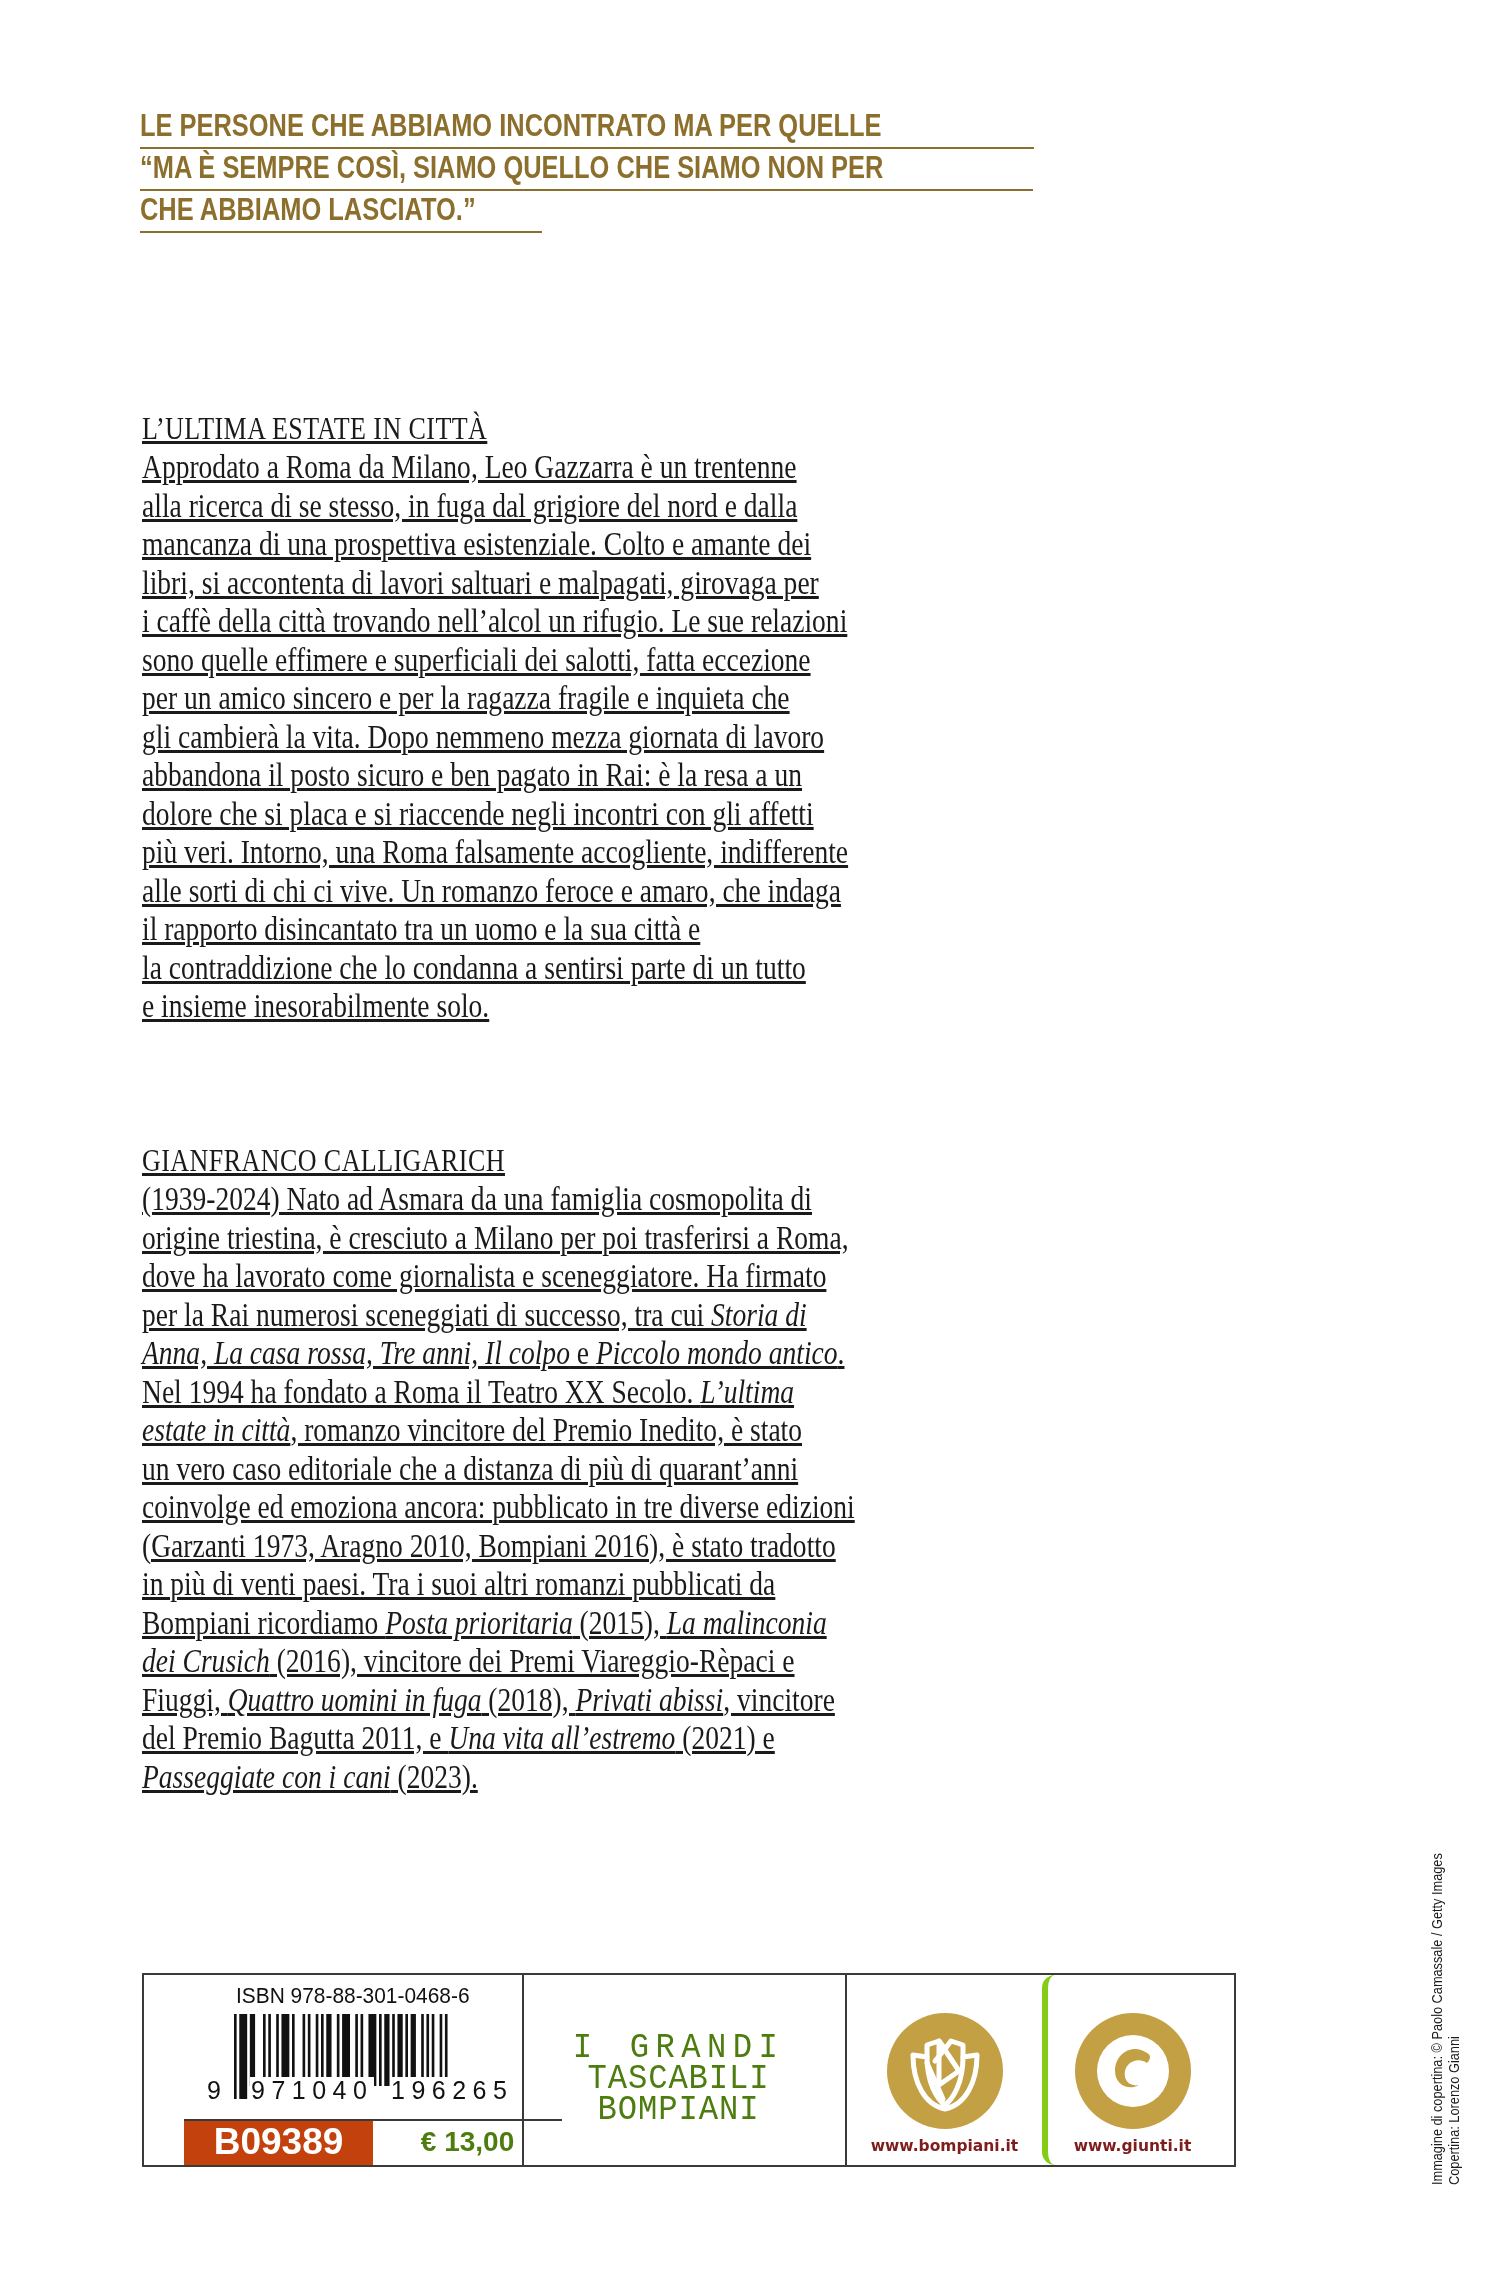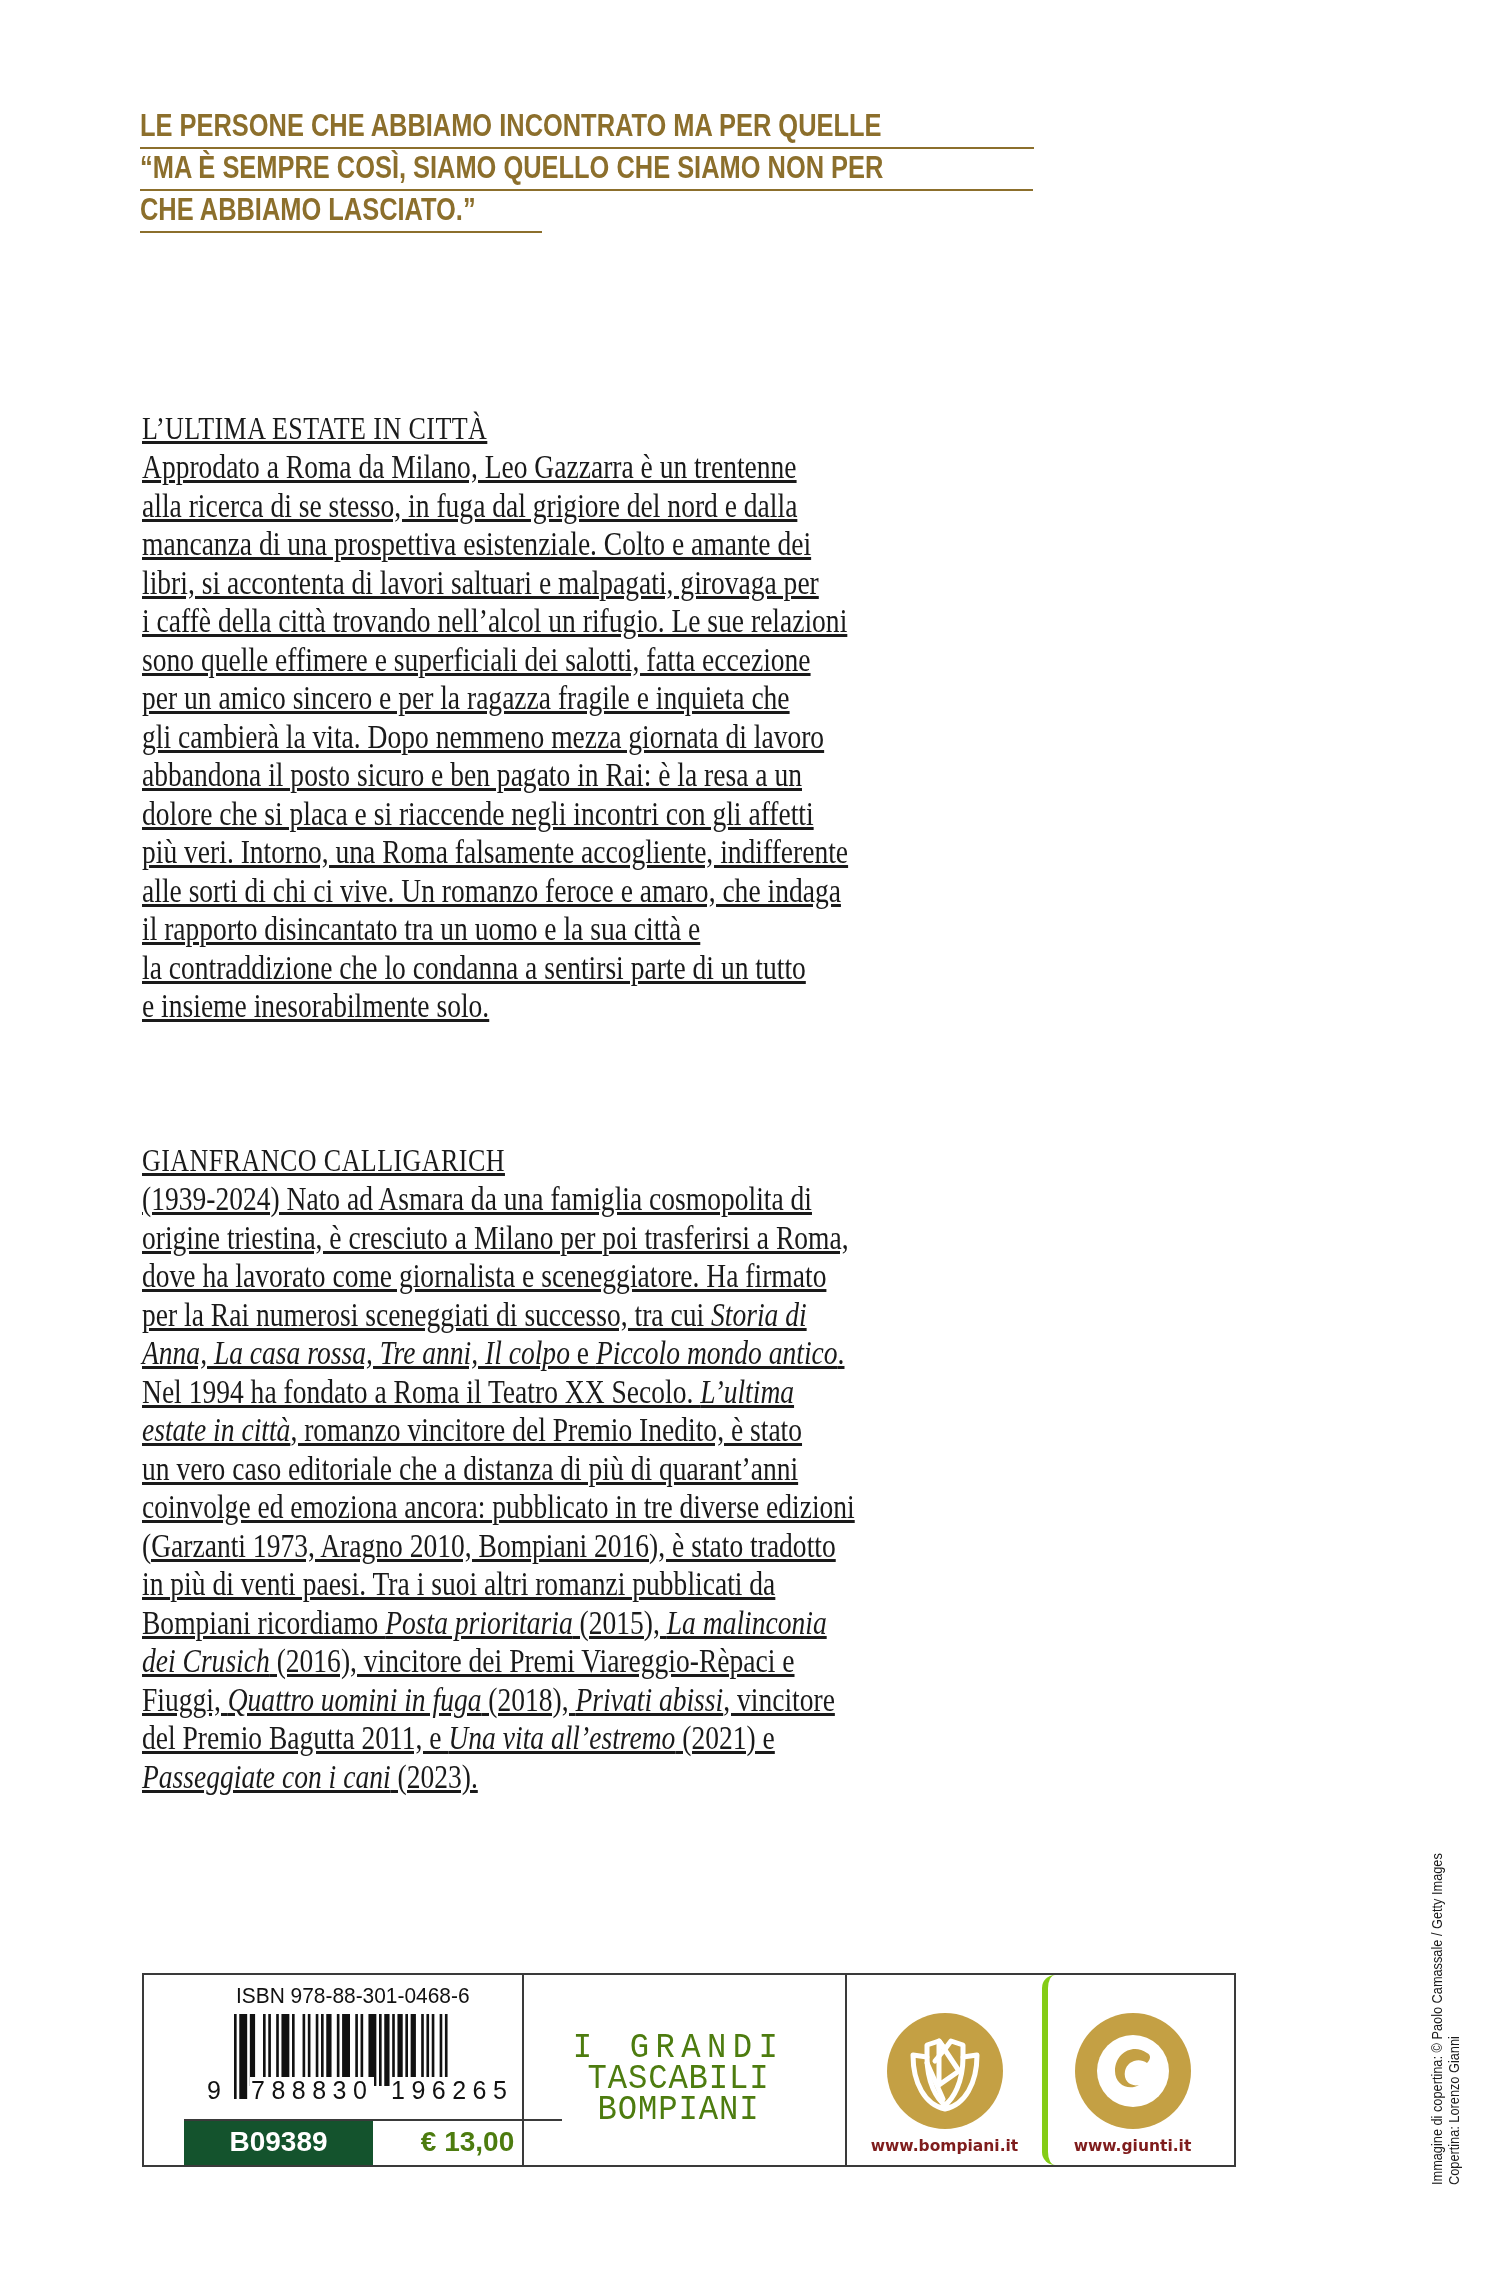--- a/index.html
+++ b/index.html
@@ -138,25 +138,25 @@
       left: 0;
       right: 0;
       bottom: 0;
       height: 44px;
       border-top: 2px solid #3a3a3a;
     }
     .code-cell {
       position: absolute;
       left: 0; top: 0; bottom: 0;
       width: 189px;
-      background: #14532d;
+      background: #c2410c;
       color: #fff;
       font-family: "Liberation Sans", sans-serif;
       font-weight: bold;
-      font-size: 28px;
+      font-size: 37px;
       text-align: center;
       line-height: 42px;
     }
     .price-cell {
       position: absolute;
       left: 189px; top: 0; bottom: 0; right: 0;
       color: #4d7c0f;
       font-family: "Liberation Sans", sans-serif;
       font-weight: bold;
       font-size: 28px;
@@ -311,21 +311,21 @@
         <rect x="171.36" y="0" width="2.64" height="72" fill="#111"></rect>
         <rect x="176.64" y="0" width="5.27" height="72" fill="#111"></rect>
         <rect x="187.18" y="0" width="2.64" height="72" fill="#111"></rect>
         <rect x="192.45" y="0" width="2.64" height="72" fill="#111"></rect>
         <rect x="197.73" y="0" width="2.64" height="72" fill="#111"></rect>
         <rect x="205.64" y="0" width="2.64" height="72" fill="#111"></rect>
         <rect x="210.91" y="0" width="2.64" height="85" fill="#111"></rect>
       </svg>
     <div class="ean-digits">
       <span style="left:0px;top:0;letter-spacing:0;">9</span>
-      <span style="left:44px;top:0;">788830</span>
+      <span style="left:44px;top:0;">971040</span>
       <span style="left:184px;top:0;">196265</span>
     </div>
     <div class="price-row">
       <div class="code-cell">B09389</div>
       <div class="price-cell">€ 13,00</div>
     </div>
   </div>
 
   <div class="cell cell-series">
     <div class="series-logo">

